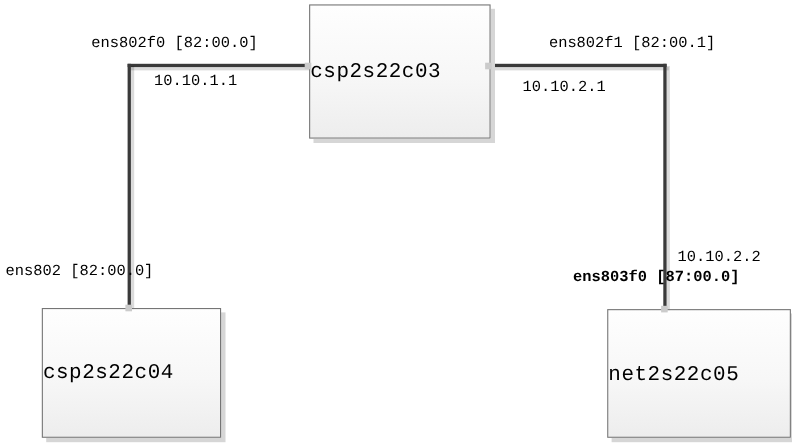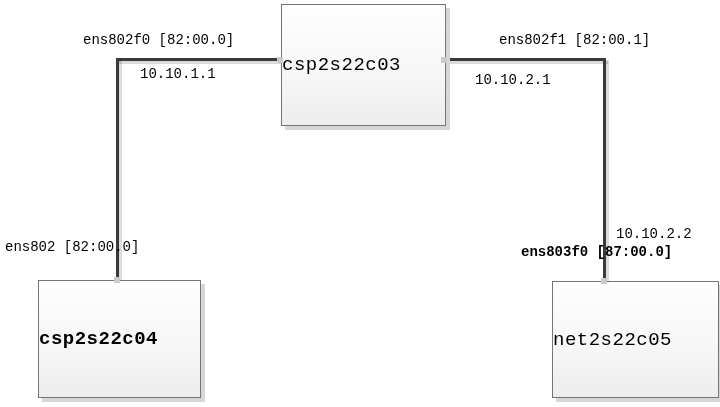--- a/index.html
+++ b/index.html
@@ -18,21 +18,21 @@
   .diagram{position:absolute;inset:0;}
   .node{
     position:absolute;
     border:1px solid var(--box-border);
     background:linear-gradient(to bottom,#fefefe 0%,#f7f7f7 55%,#ededed 100%);
     box-shadow:4px 4px 0 var(--shadow);
     display:flex;align-items:center;
     font-size:19px;letter-spacing:0.5px;
   }
   .node-top{left:281px;top:4px;width:163px;height:120px;}
-  .node-bl{left:38px;top:280px;width:161px;height:116px;font-weight:bold;}
+  .node-bl{left:38px;top:280px;width:161px;height:116px;}
   .node-br{left:552px;top:281px;width:165px;height:115px;}
   .seg{position:absolute;background:var(--line-color);}
   .seg-h{height:3px;box-shadow:2px 3px 0 rgba(0,0,0,0.14);}
   .seg-v{width:3px;box-shadow:3px 2px 0 rgba(0,0,0,0.14);}
   .seg-lh{left:116px;top:58px;width:165px;}
   .seg-lv{left:116px;top:58px;height:222px;}
   .seg-rh{left:445px;top:58px;width:161px;}
   .seg-rv{left:603px;top:58px;height:223px;}
   .nub{position:absolute;width:6px;height:6px;background:#cbcbcb;}
   .nub-1{left:277px;top:57px;}

